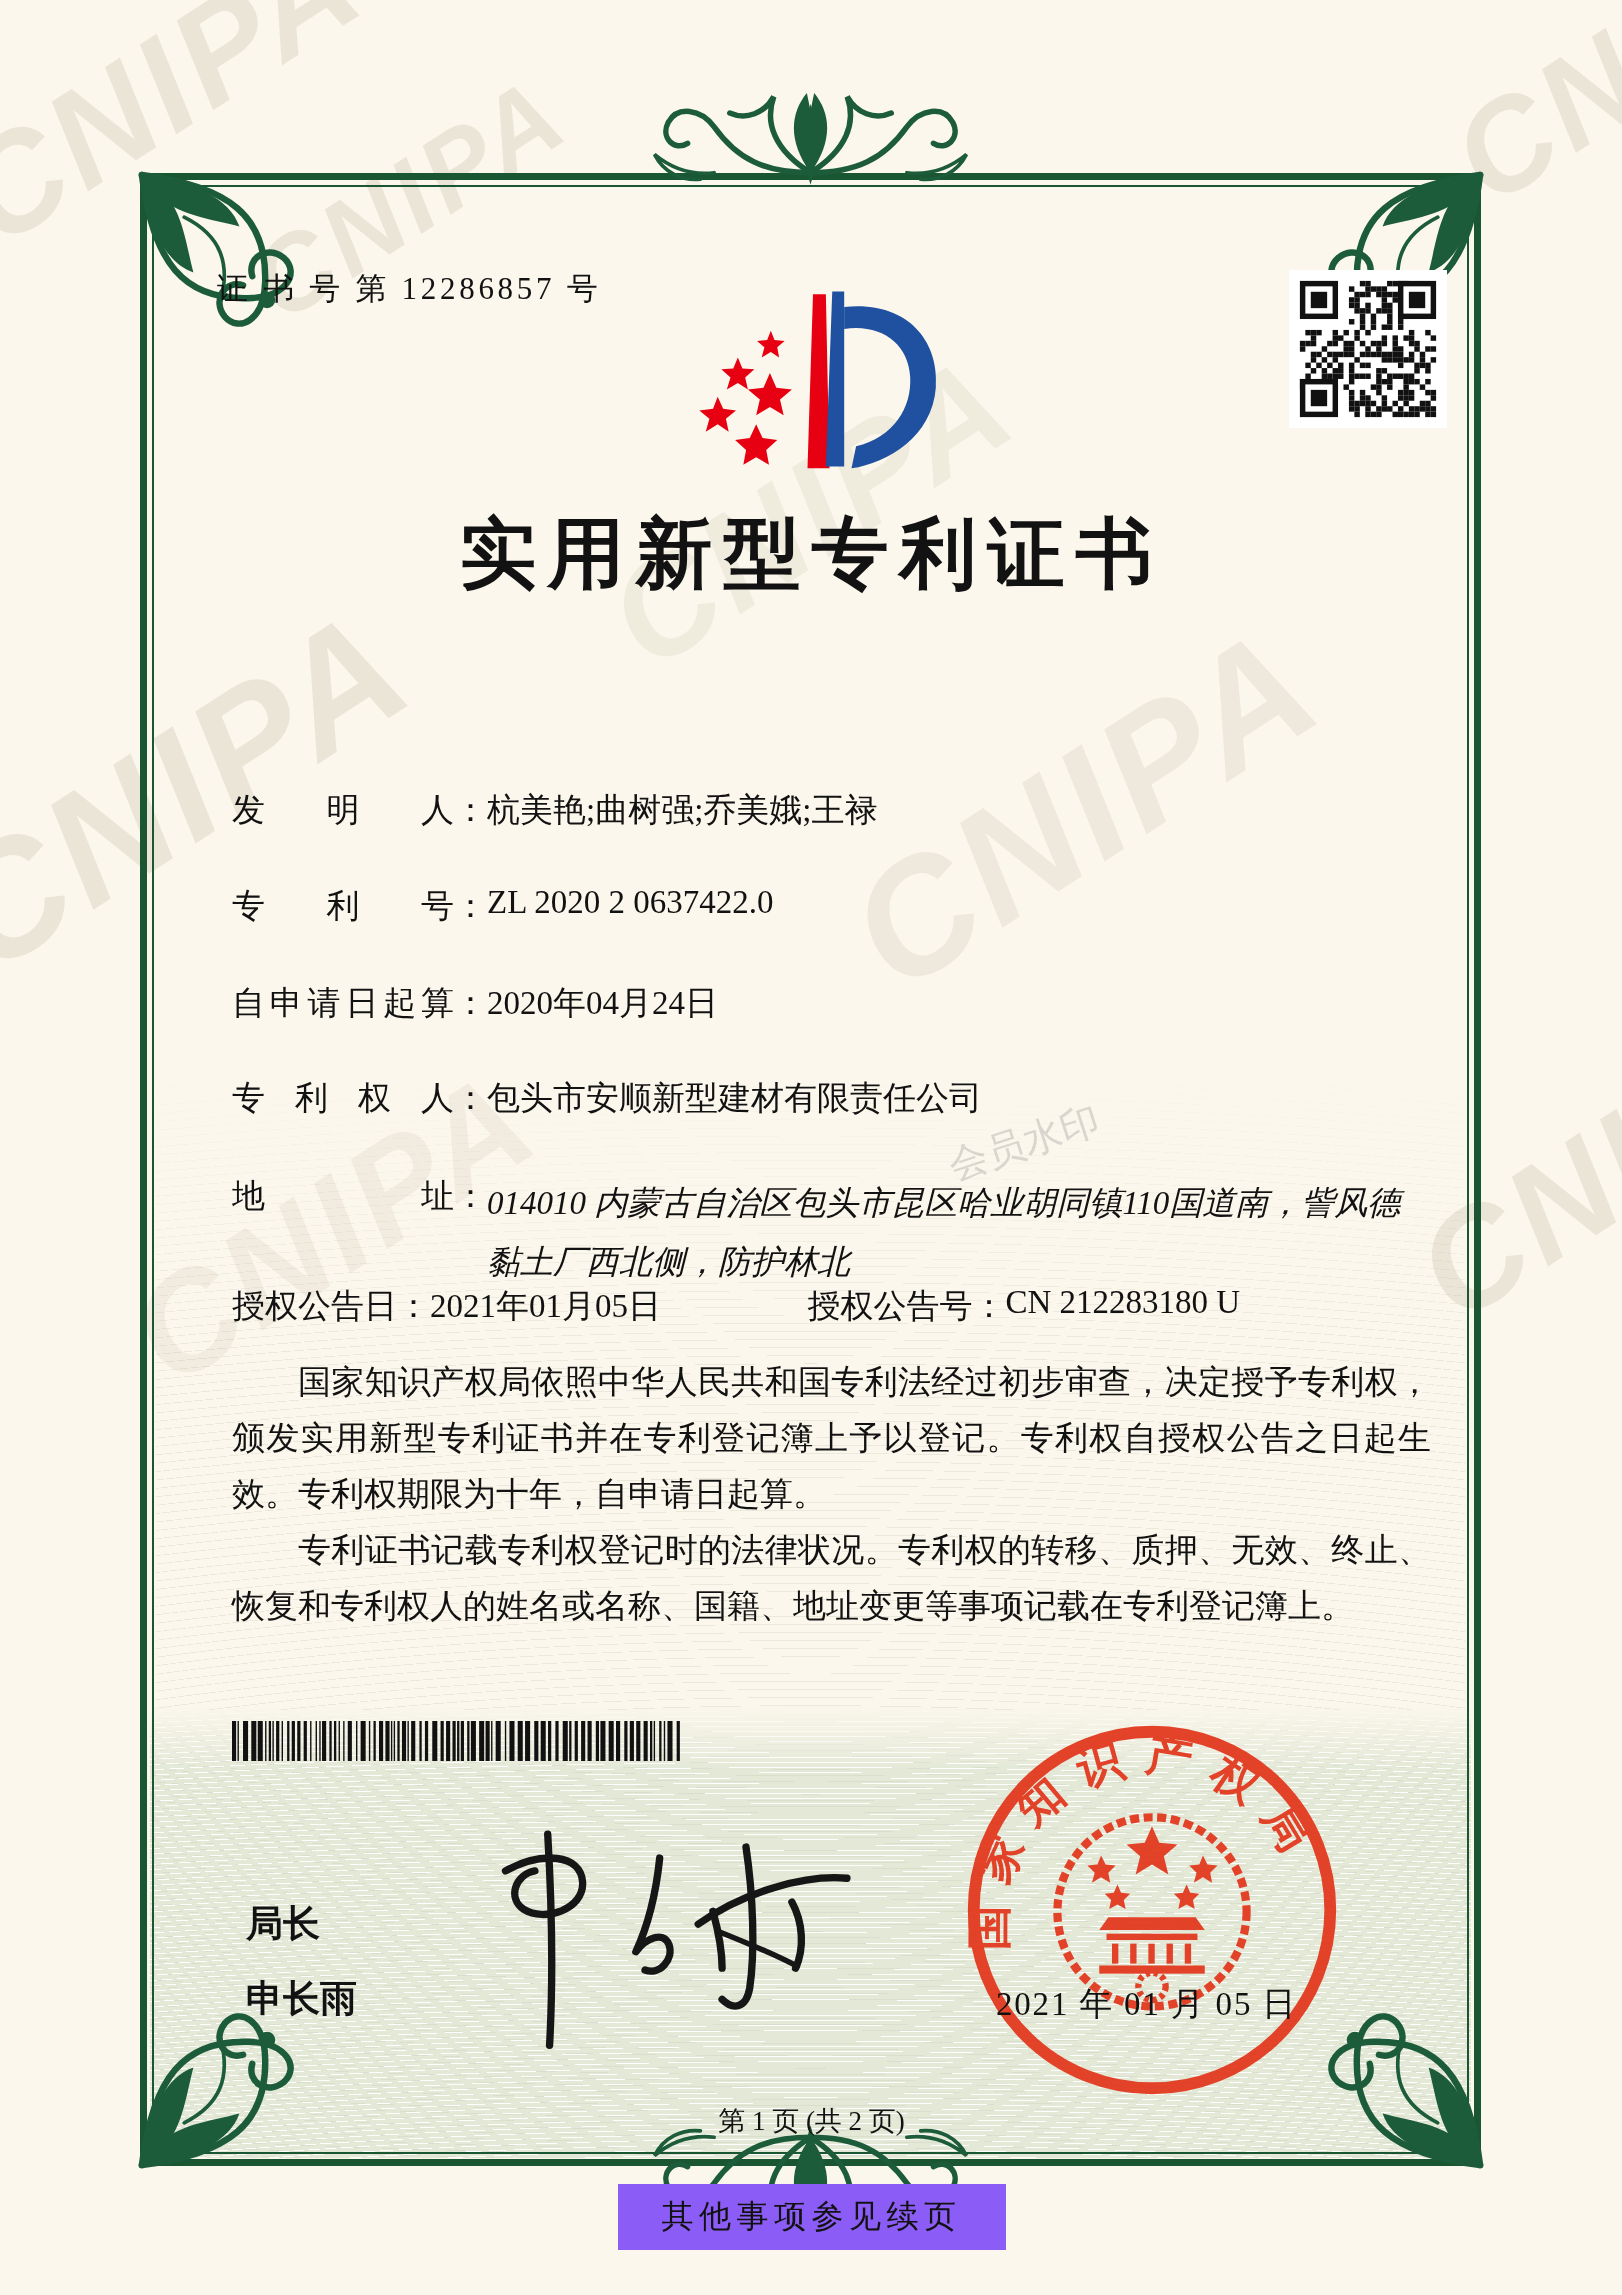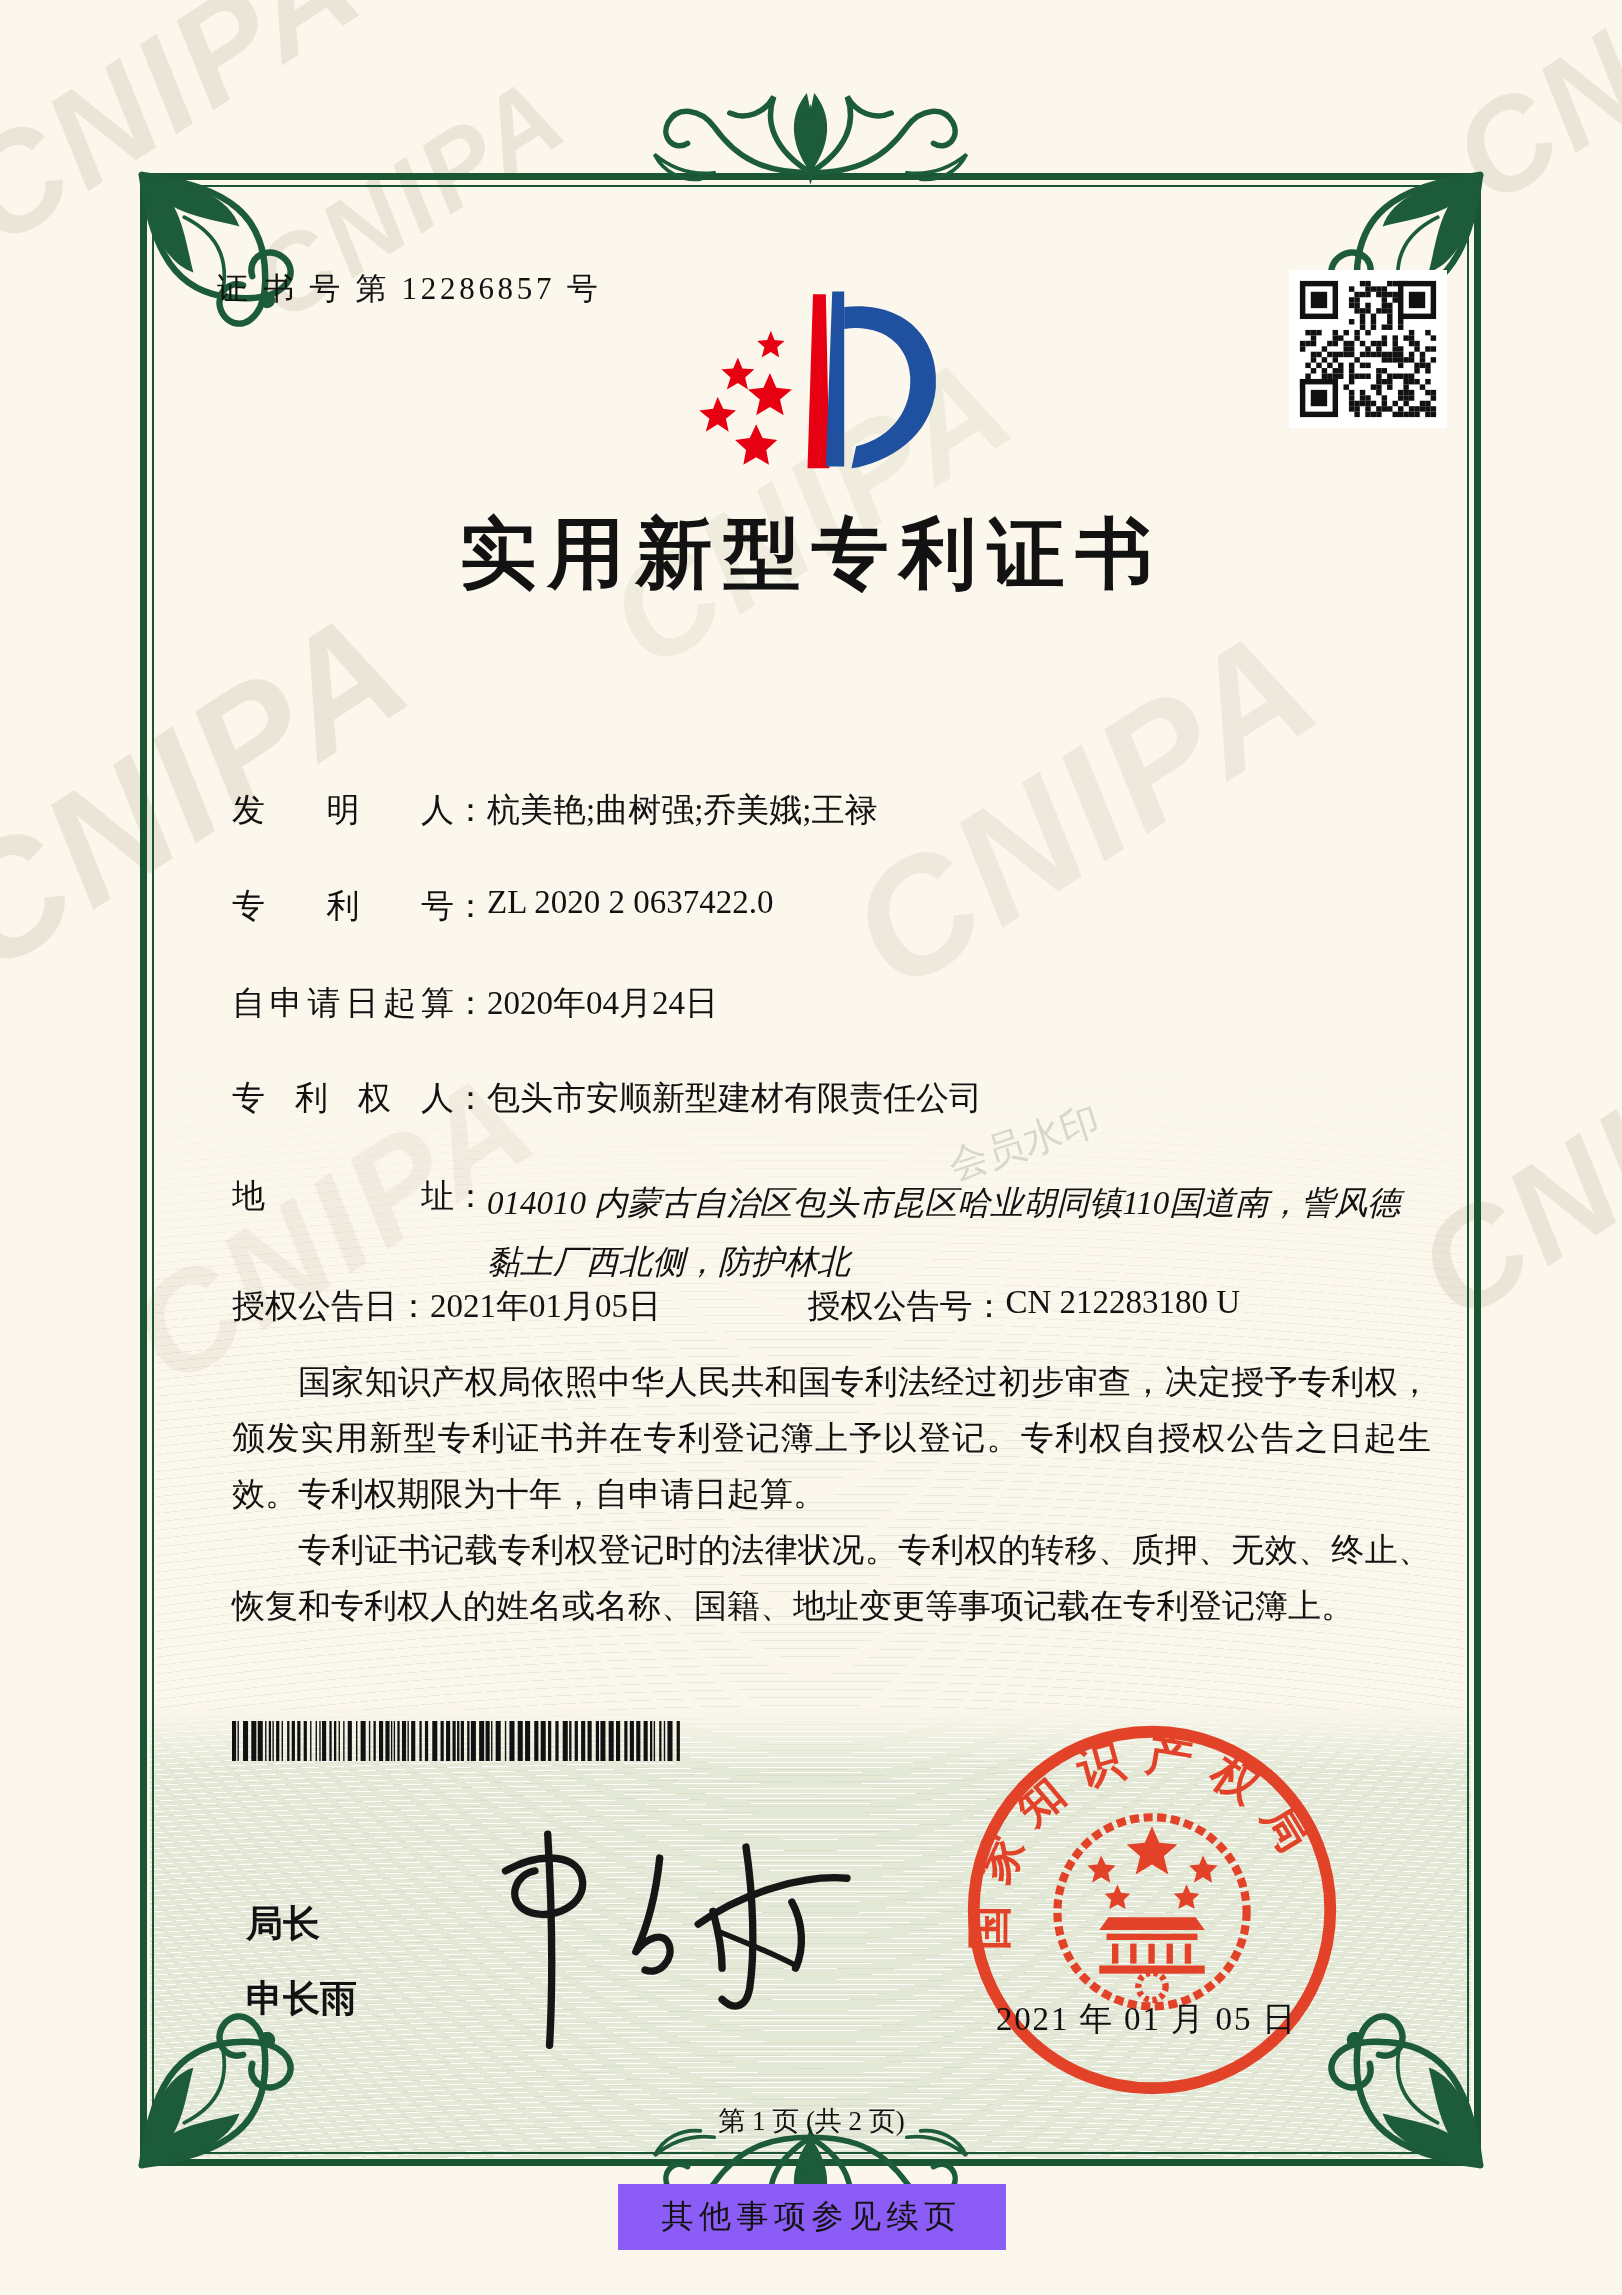--- a/index.html
+++ b/index.html
@@ -43,21 +43,21 @@
   .val{display:inline-block;vertical-align:top;}
   .addr-val{display:inline-block;width:946px;white-space:normal;line-height:59px;vertical-align:top;font-style:italic;}
 
   .paras{position:absolute;left:232px;top:1354px;width:1199px;font-size:33px;line-height:56px;text-align:justify;}
   .paras p{margin:0;text-indent:2em;}
 
   .barcode{position:absolute;left:232px;top:1721px;width:452px;height:40px;z-index:4;}
   .officer{position:absolute;left:246px;font-size:37px;font-weight:700;font-family:"Liberation Sans",sans-serif;z-index:4;}
   .sig{position:absolute;left:395px;top:1814px;z-index:5;}
   .seal{position:absolute;left:961px;top:1719px;z-index:5;}
-  .sealdate{position:absolute;left:996px;top:1982px;z-index:6;font-size:33px;letter-spacing:1.8px;color:#111;margin-top:15px;}
+  .sealdate{position:absolute;left:996px;top:1982px;z-index:6;font-size:33px;letter-spacing:1.8px;color:#111;}
 
   .pagefoot{position:absolute;left:0;width:100%;top:2103px;text-align:center;font-size:27px;z-index:4;}
   .contnote{position:absolute;left:0;width:100%;top:2184px;text-align:center;z-index:4;}
   .contnote span{display:inline-block;background:#8b5cf6;padding:11px 44px;font-size:32px;letter-spacing:5.5px;}
 </style>
 </head>
 <body>
 
 <div id="page">
 

